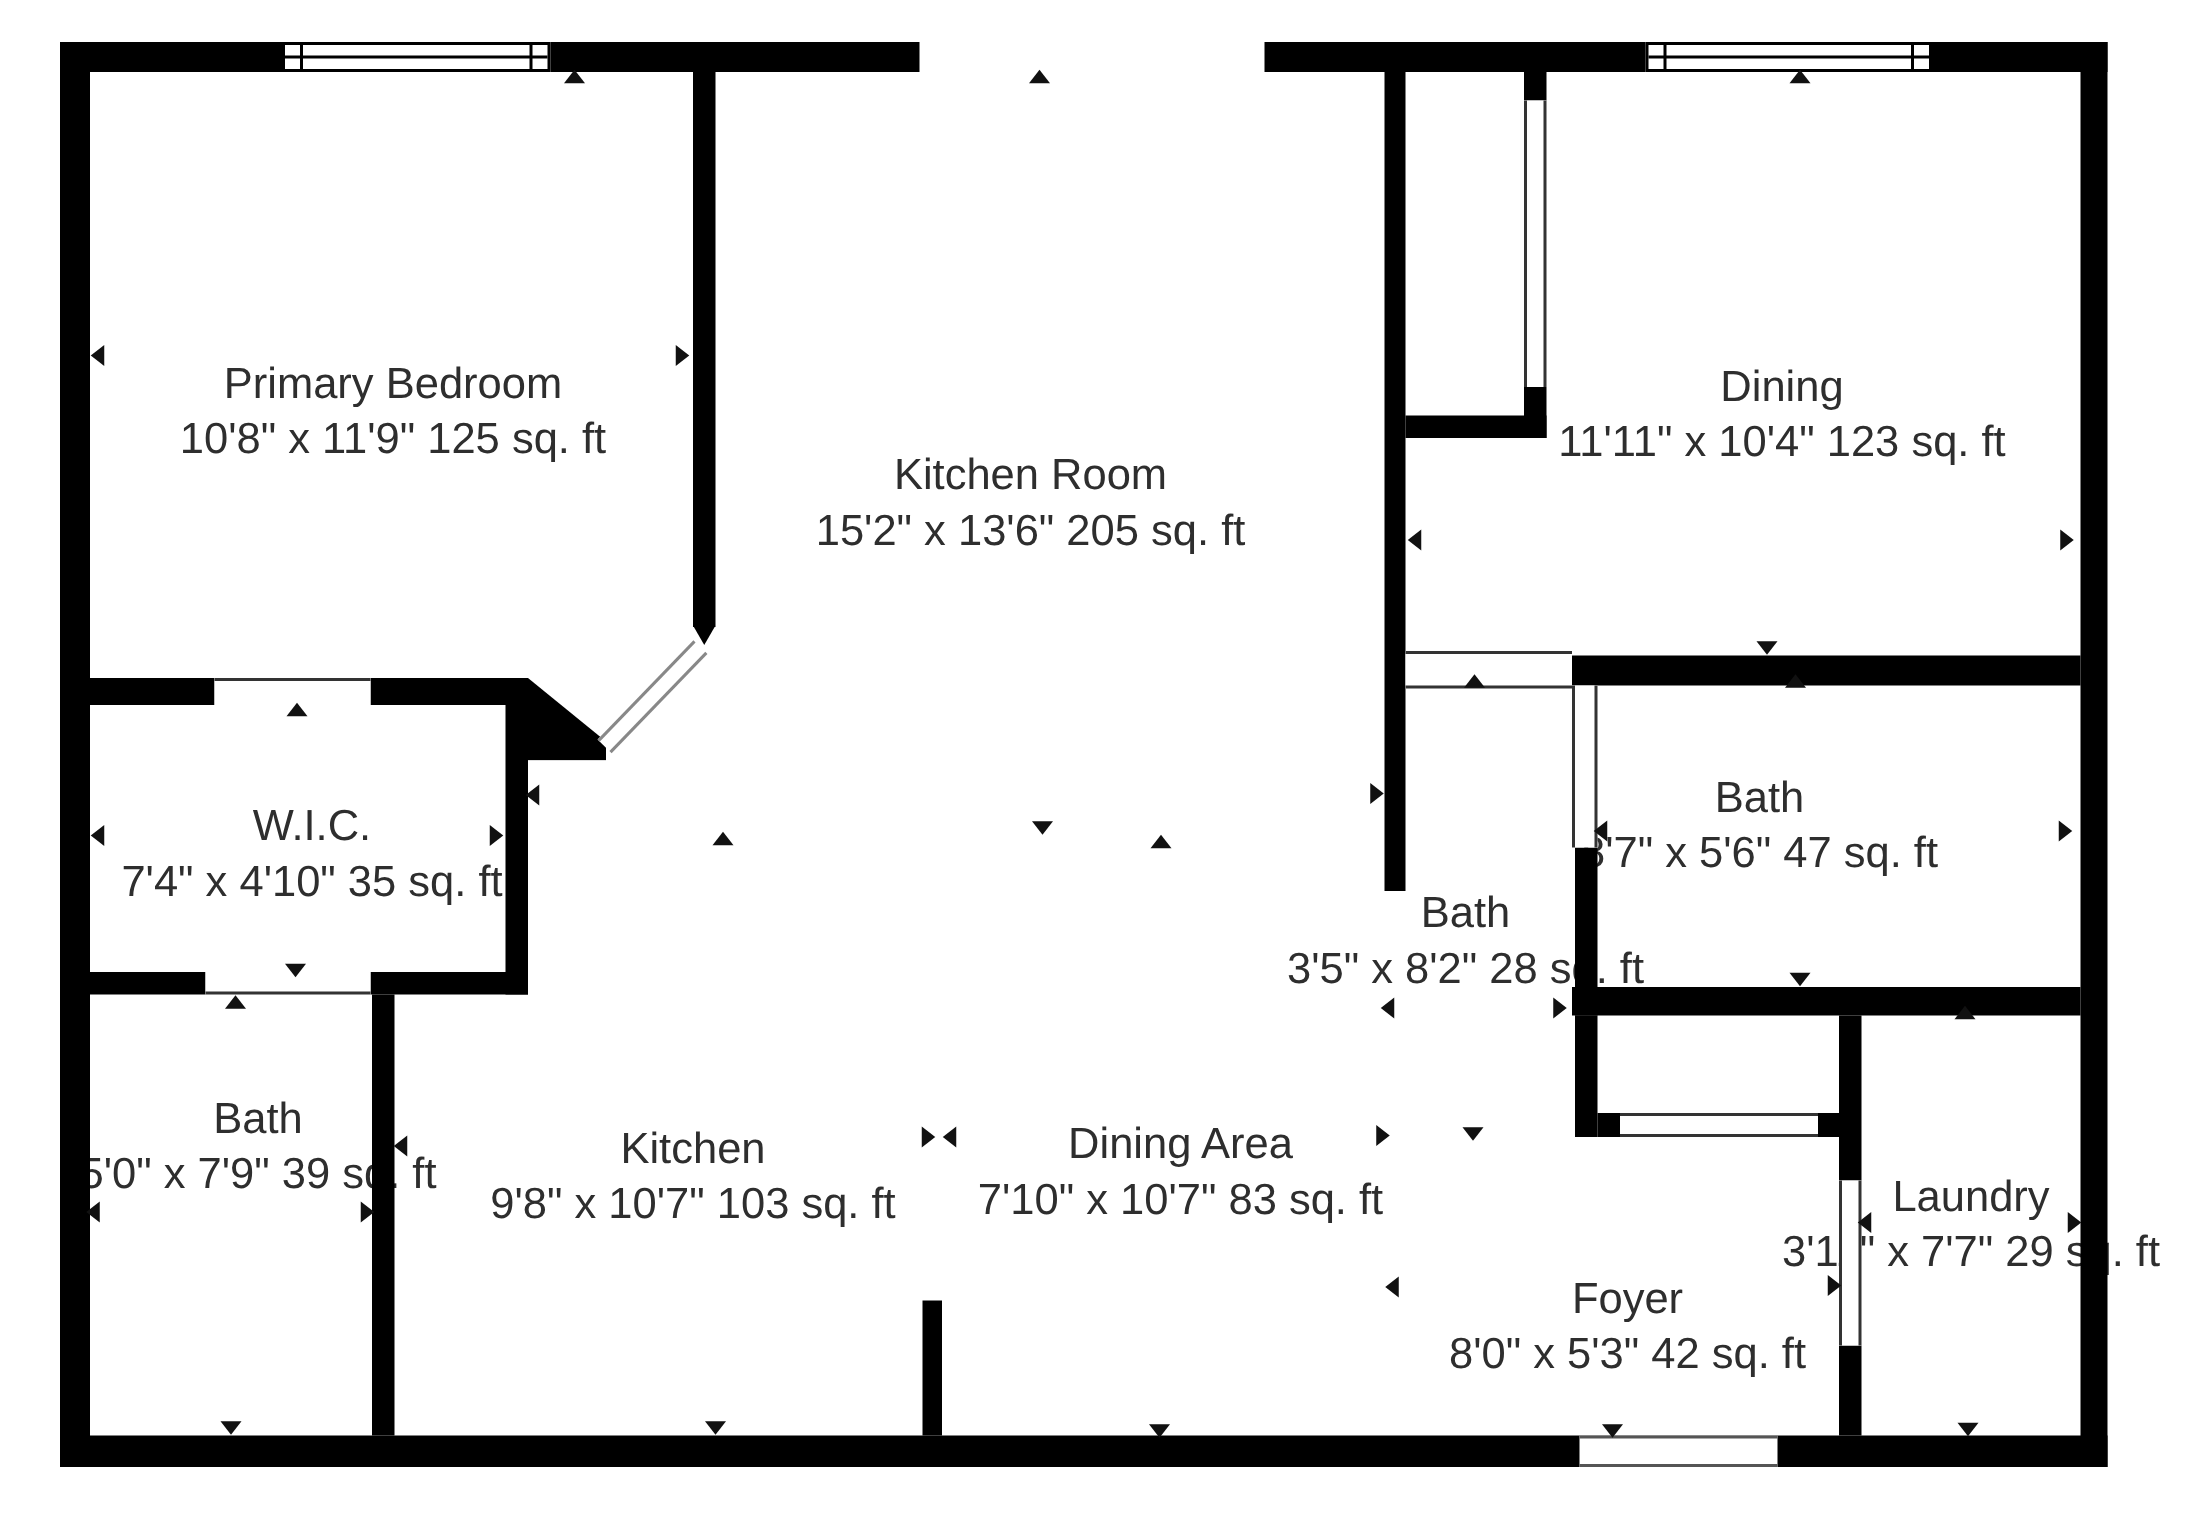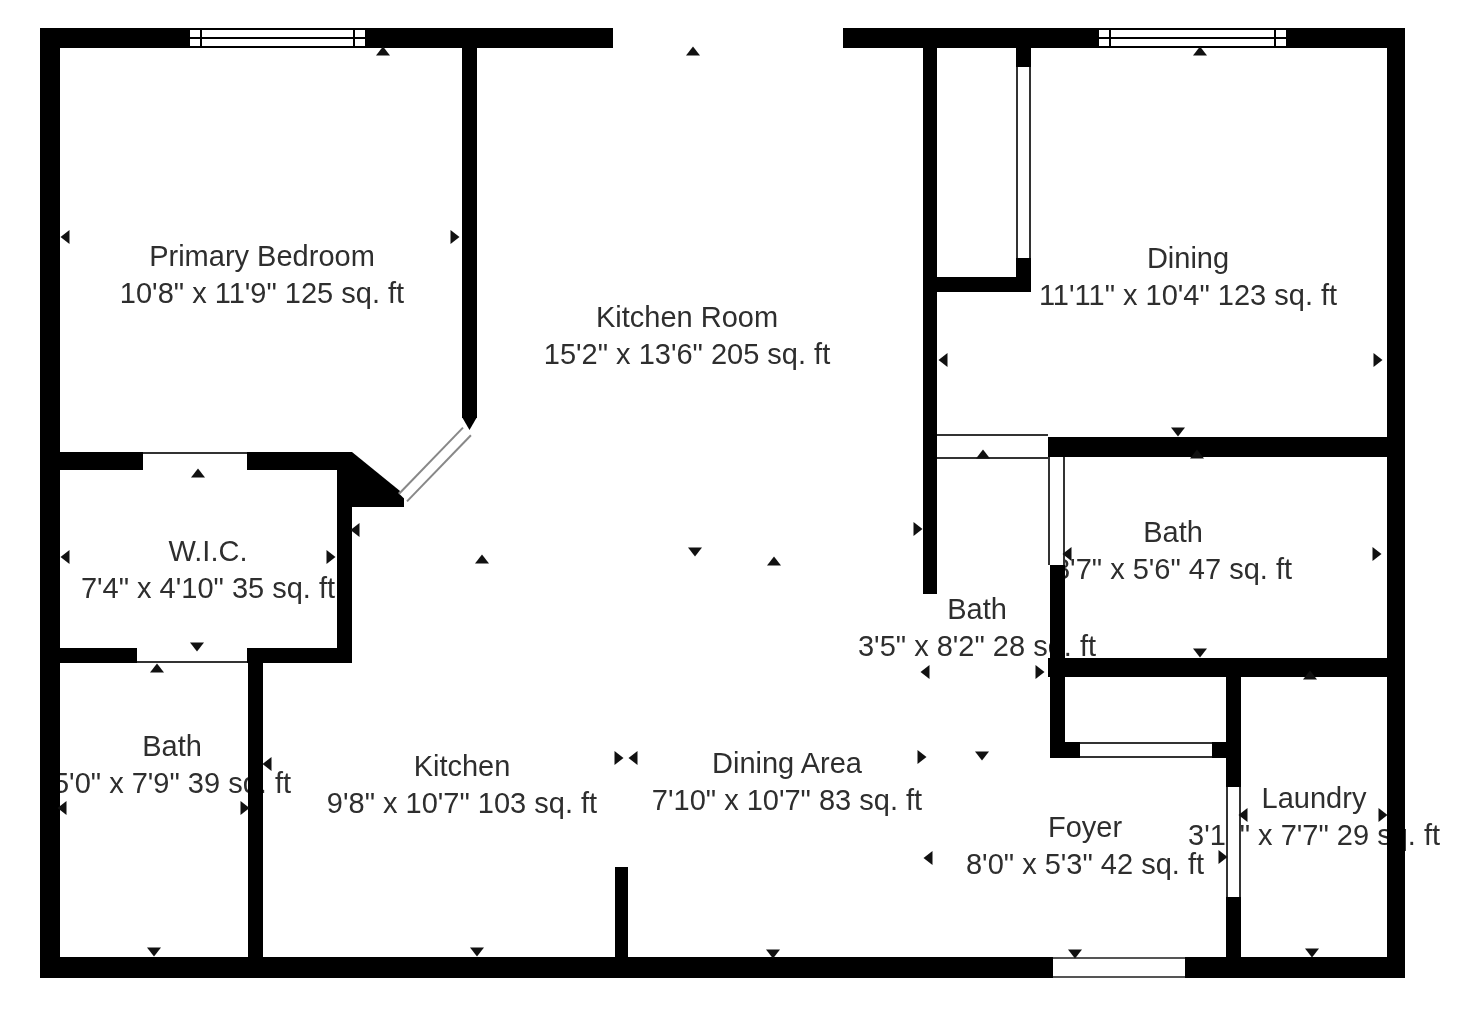--- a/index.html
+++ b/index.html
@@ -70,21 +70,21 @@
     <div>5'0" x 7'9" 39 sq. ft</div>
   </div>
   <div class="lbl" style="left:462px;top:785px">
     <div>Kitchen</div>
     <div>9'8" x 10'7" 103 sq. ft</div>
   </div>
   <div class="lbl" style="left:787px;top:782px">
     <div>Dining Area</div>
     <div>7'10" x 10'7" 83 sq. ft</div>
   </div>
-  <div class="lbl" style="left:1085px;top:846px">
+  <div class="lbl" style="left:1085px;top:885px">
     <div>Foyer</div>
     <div>8'0" x 5'3" 42 sq. ft</div>
   </div>
   <div class="lbl" style="left:1314px;top:817px">
     <div>Laundry</div>
     <div>3'11" x 7'7" 29 sq. ft</div>
   </div>
 
   <div class="w" style="left:40px;top:28px;width:573px;height:20px"></div>
   <div class="w" style="left:843px;top:28px;width:562px;height:20px"></div>

